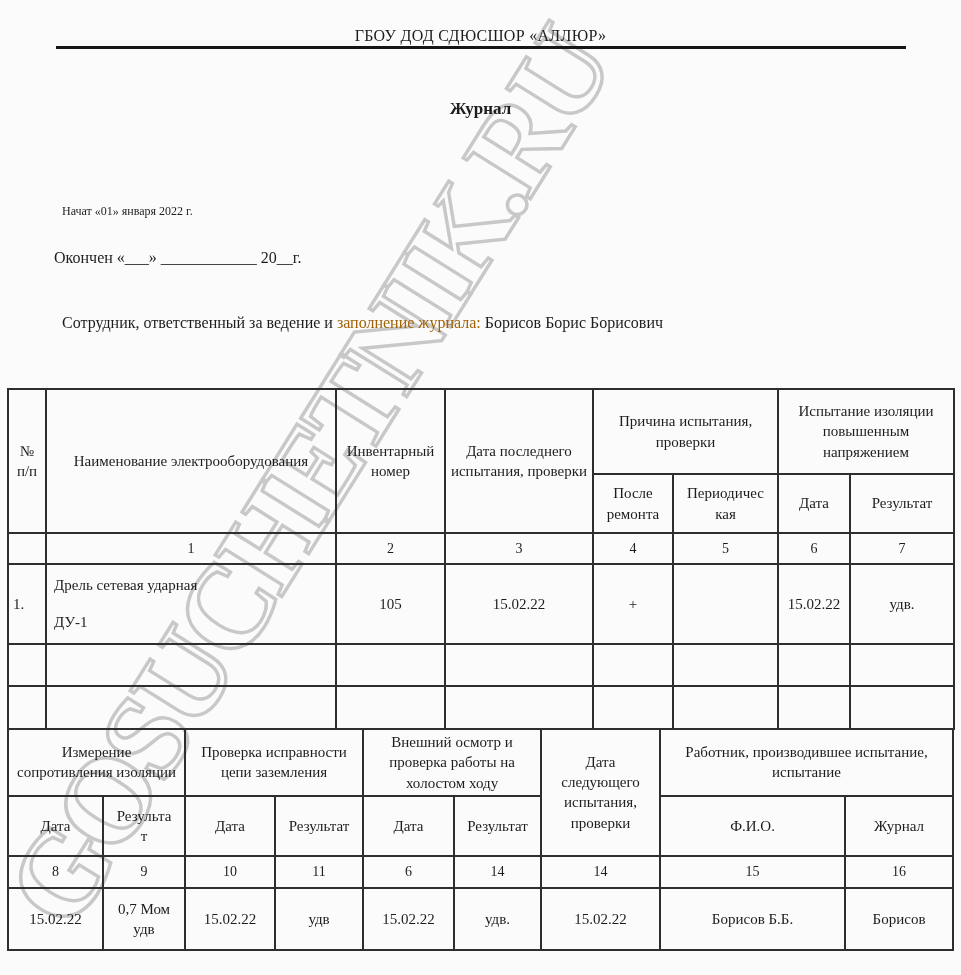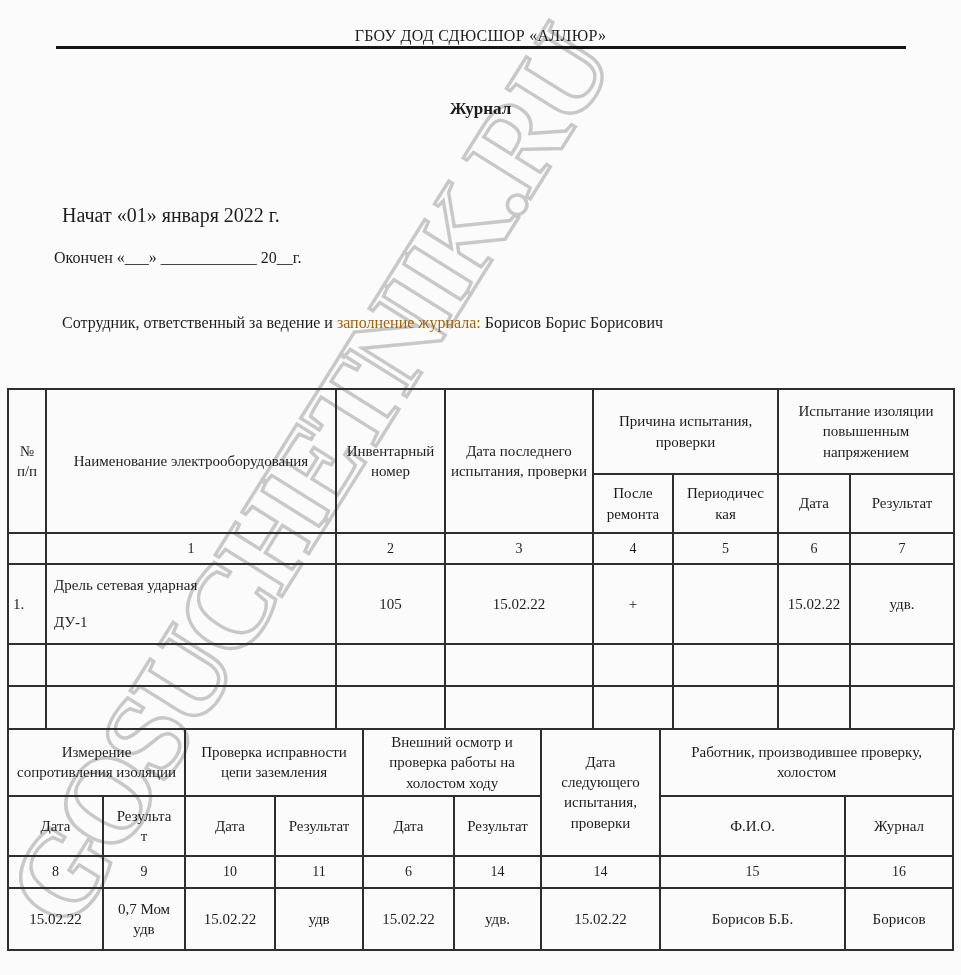--- a/index.html
+++ b/index.html
@@ -13,21 +13,21 @@
   }
   .abs { position:absolute; }
   .centered { left:0; width:961px; text-align:center; }
   .watermark-svg { position:absolute; left:0; top:0; z-index:0; }
   .content { position:absolute; left:0; top:0; width:961px; height:975px; z-index:1; }
 
   .org-name { top:27px; font-size:16px; letter-spacing:0.3px; }
   .title-rule { top:46px; left:56px; width:850px; height:3px; background:#161616; }
   .doc-title { top:99px; font-size:17px; font-weight:bold; }
   .doc-subtitle { top:137px; font-size:16px; }
-  .line-started { top:204px; left:62px; font-size:20px; }
+  .line-started { top:204px; left:62px; font-size:12px; }
   .line-finished { top:249px; left:54px; font-size:16px; }
   .line-responsible { top:314px; left:62px; font-size:16px; }
   .muted { color:#a16207; }
 
   .tables-wrap { top:388px; left:7px; width:947px; }
   table { border-collapse:collapse; table-layout:fixed; width:946px; }
   table.t2 { margin-top:-2px; }
   th, td {
     border:2px solid #2e2e2e;
     padding:2px 4px;
@@ -159,21 +159,21 @@
           <col style="width:119px">
           <col style="width:185px">
           <col style="width:108px">
       </colgroup>
       <tbody>
           <tr class="r-t2-head1">
         <th colspan="2">Измерение сопротивления изоляции</th>
         <th colspan="2">Проверка исправности цепи заземления</th>
         <th colspan="2">Внешний осмотр и проверка работы на холостом ходу</th>
         <th rowspan="2">Дата следующего испытания, проверки</th>
-        <th colspan="2">Работник, производившее проверку, холостом</th>
+        <th colspan="2">Работник, производившее испытание, испытание</th>
       </tr>
       <tr class="r-t2-head2">
         <th>Дата</th>
         <th>Результа
 т</th>
         <th>Дата</th>
         <th>Результат</th>
         <th>Дата</th>
         <th>Результат</th>
         <th>Ф.И.О.</th>

